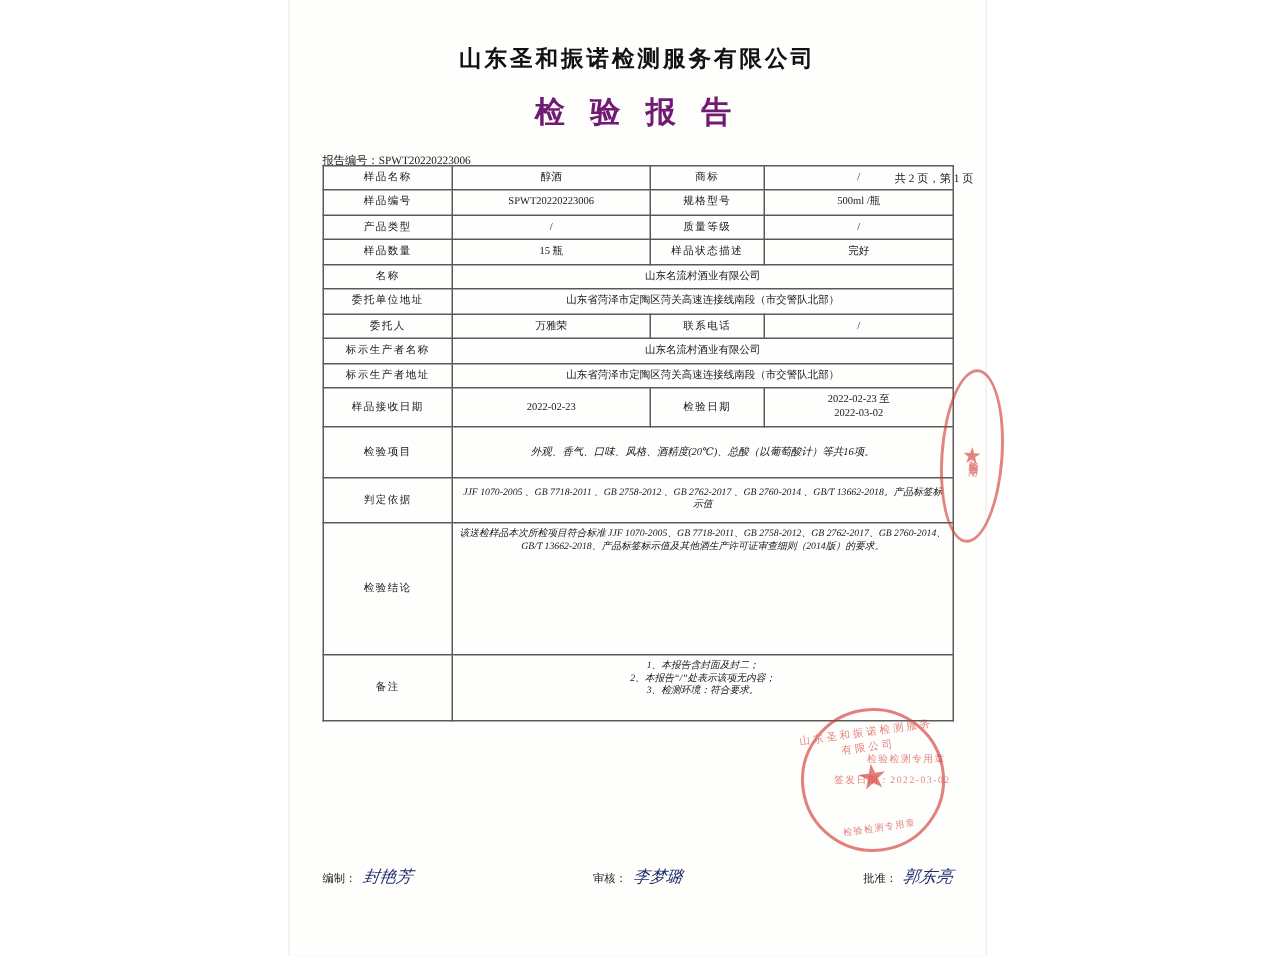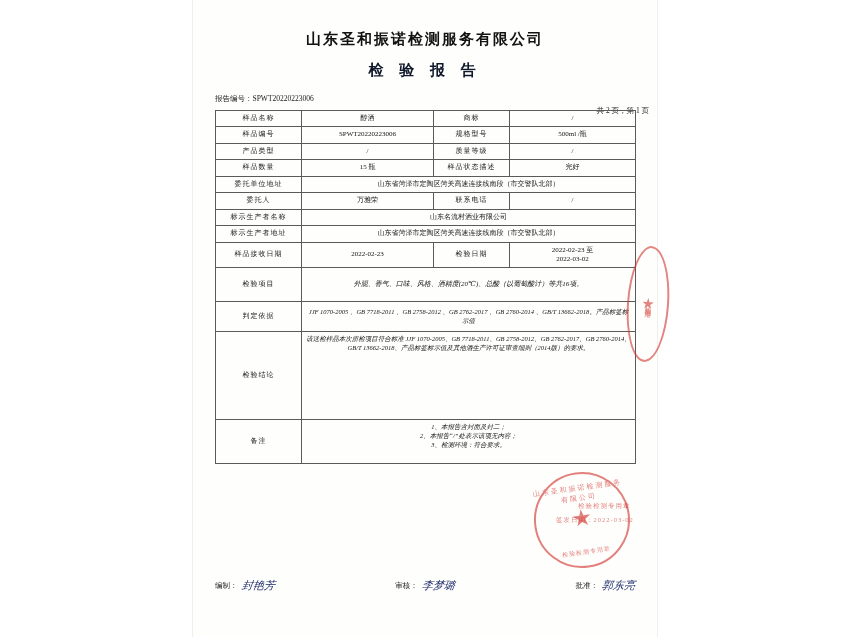--- a/index.html
+++ b/index.html
@@ -43,25 +43,25 @@
   .doc-title {
     text-align: center;
     font-size: 15px;
     font-weight: bold;
     letter-spacing: 2px;
     margin-top: 30px;
     color: #121212;
   }
   .doc-subtitle {
     text-align: center;
-    font-size: 15px;
+    font-size: 20px;
     font-weight: bold;
     letter-spacing: 6px;
     margin-top: 12px;
-    color: #0f172a;
+    color: #701a75;
   }
 
   .meta-row {
     margin-top: 14px;
     padding: 0 16px 0 22px;
     font-size: 7.5px;
     position: relative;
     height: 12px;
   }
   .meta-left {
@@ -268,20 +268,24 @@
           <td class="label2">质量等级</td>
           <td class="val">/</td>
         </tr>
         <tr>
           <td class="label">样品数量</td>
           <td class="val">15 瓶</td>
           <td class="label2">样品状态描述</td>
           <td class="val">完好</td>
         </tr>
 
+        <tr>
+          <td class="label">名称</td>
+          <td class="val-wide" colspan="3">山东名流村酒业有限公司</td>
+        </tr>
         <tr>
           <td class="label">委托单位地址</td>
           <td class="val-wide" colspan="3">山东省菏泽市定陶区菏关高速连接线南段（市交警队北部）</td>
         </tr>
         <tr>
           <td class="label">委托人</td>
           <td class="val">万雅荣</td>
           <td class="label2">联系电话</td>
           <td class="val">/</td>
         </tr>

